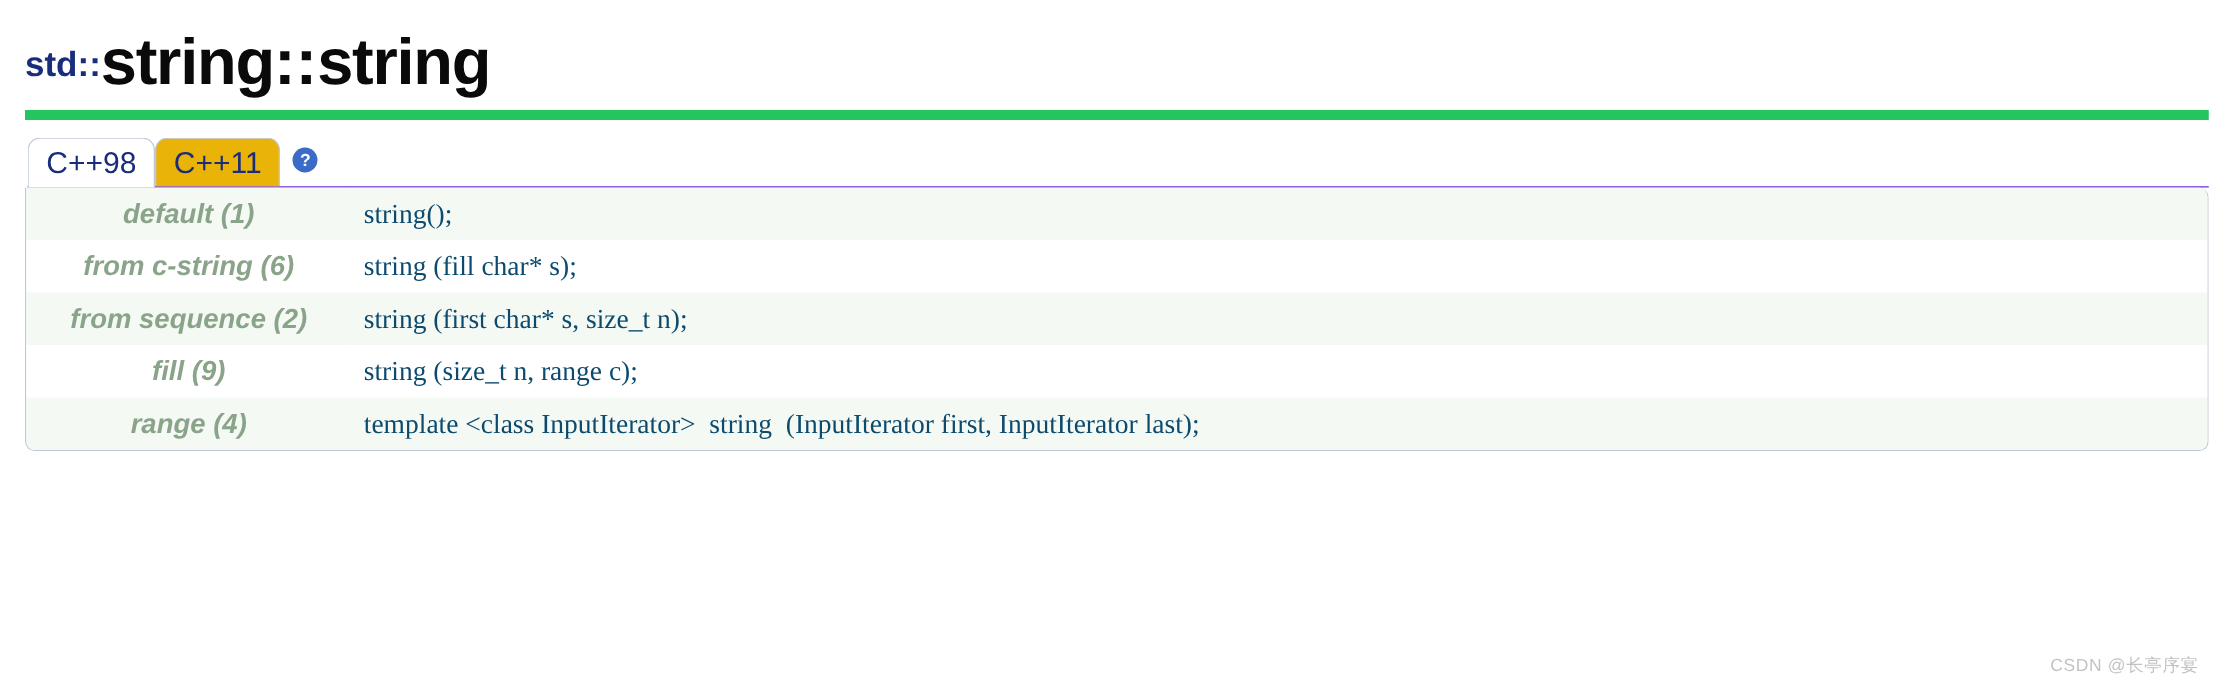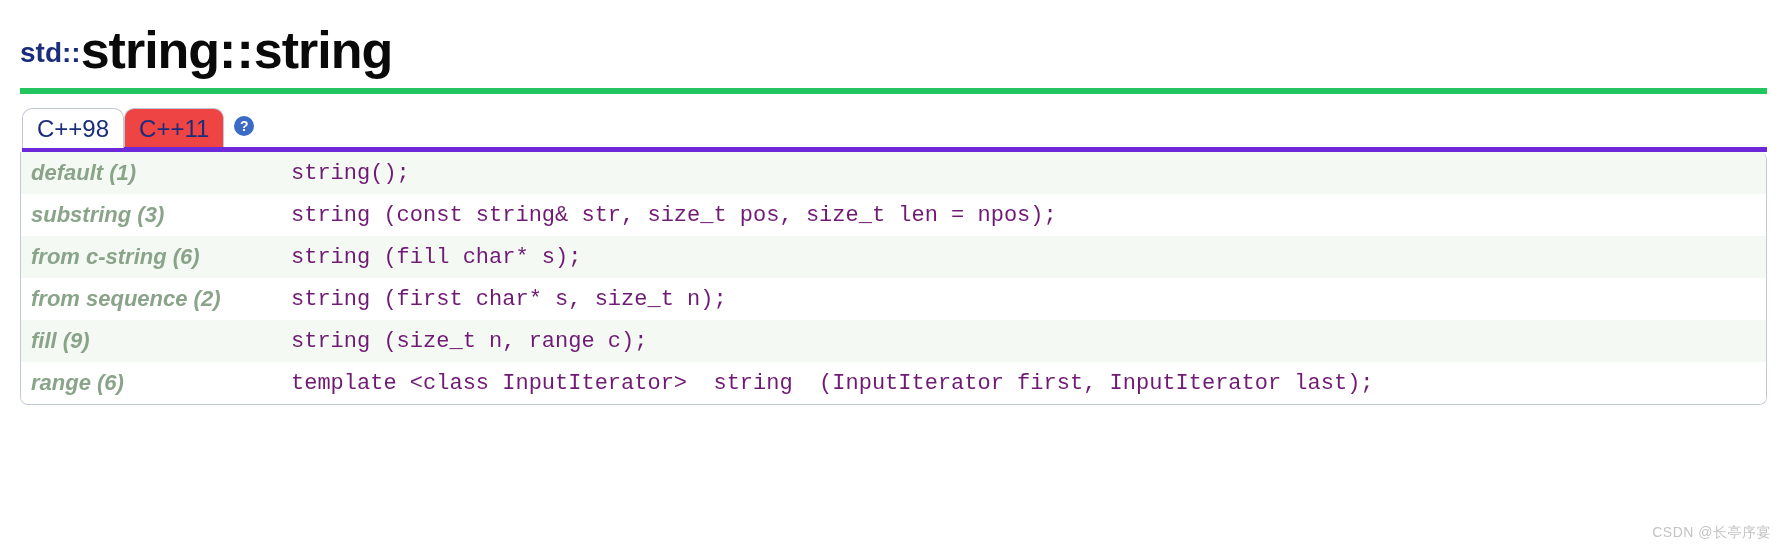--- a/index.html
+++ b/index.html
@@ -5,21 +5,21 @@
   body {
     margin: 0;
     padding: 20px;
     font-family: Verdana, Arial, sans-serif;
     background: #fff;
     color: #333;
   }
   .page-title {
     font-size: 28px;
     padding-bottom: 8px;
-    border-bottom: 6px solid #22c55e;
+    border-bottom: 8px solid #22c55e;
     margin-bottom: 14px;
   }
   .page-title .ns {
     color: #1a2d7a;
     font-weight: bold;
     font-size: 28px;
   }
   .page-title .big {
     color: #0a0a0a;
     font-weight: 900;
@@ -29,35 +29,35 @@
   }
   .page-title .sep-big {
     color: #0a0a0a;
     font-weight: 900;
     font-size: 52px;
     vertical-align: -6px;
   }
   .tabs {
     display: flex;
     align-items: center;
-    border-bottom: 5px solid #6d28d9;
+    border-bottom: 1px solid #6d28d9;
     margin-left: 2px;
   }
   .tab {
     font-size: 24px;
     color: #1a2d7a;
     padding: 6px 14px 4px 14px;
     border: 1px solid #c0c8d8;
     border-bottom: none;
     border-top-left-radius: 10px;
     border-top-right-radius: 10px;
     position: relative;
     cursor: pointer;
     user-select: none;
-    background: #ef4444;
+    background: #eab308;
     margin-right: 0;
   }
   .tab.active {
     background: #ffffff;
     z-index: 2;
     margin-bottom: -1px;
     padding-bottom: 5px;
   }
   .help-icon {
     display: inline-flex;
@@ -95,35 +95,35 @@
   table.proto tr:nth-child(even) {
     background: #ffffff;
   }
   table.proto td {
     padding: 8px 10px 8px 10px;
     vertical-align: middle;
     font-size: 22px;
   }
   td.label {
     width: 240px;
-    text-align: left;
+    text-align: center;
     color: #8aa48a;
     font-style: italic;
     font-weight: 600;
     padding-right: 14px;
     font-size: 20px;
   }
   td.sig {
-    font-family: Liberation Mono, monospace;
-    color: #701a75;
+    font-family: Liberation Serif, serif;
+    color: #0c4a6e;
     white-space: pre;
   }
   .watermark {
     position: fixed;
-    right: 16px;
+    right: 28px;
     bottom: 6px;
     font-size: 14px;
     color: rgba(120,120,120,0.45);
     letter-spacing: 0.5px;
     pointer-events: none;
   }
 </style>
 </head>
 <body>
 
@@ -142,36 +142,32 @@
 </div>
 
 <div class="proto-box">
   <table class="proto">
     <tbody>
         <tr>
       <td class="label">default (1)</td>
       <td class="sig">string();</td>
     </tr>
     <tr>
-      <td class="label">substring (3)</td>
-      <td class="sig">string (const string&amp; str, size_t pos, size_t len = npos);</td>
-    </tr>
-    <tr>
       <td class="label">from c-string (6)</td>
       <td class="sig">string (fill char* s);</td>
     </tr>
     <tr>
       <td class="label">from sequence (2)</td>
       <td class="sig">string (first char* s, size_t n);</td>
     </tr>
     <tr>
       <td class="label">fill (9)</td>
       <td class="sig">string (size_t n, range c);</td>
     </tr>
     <tr>
-      <td class="label">range (6)</td>
+      <td class="label">range (4)</td>
       <td class="sig">template &lt;class InputIterator&gt;  string  (InputIterator first, InputIterator last);</td>
     </tr>
   </tbody>
     </table>
 </div>
 
 <div class="watermark">CSDN @长亭序宴</div>
 
 </body></html>

